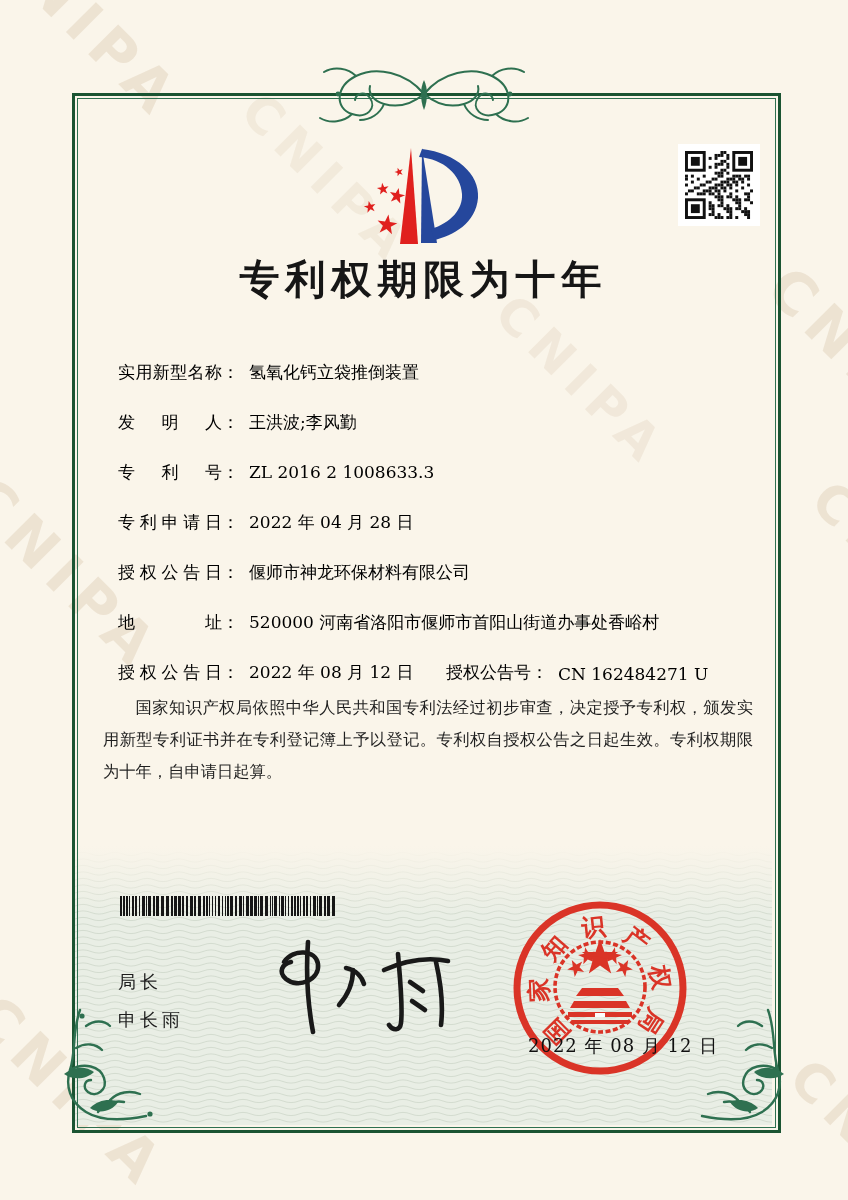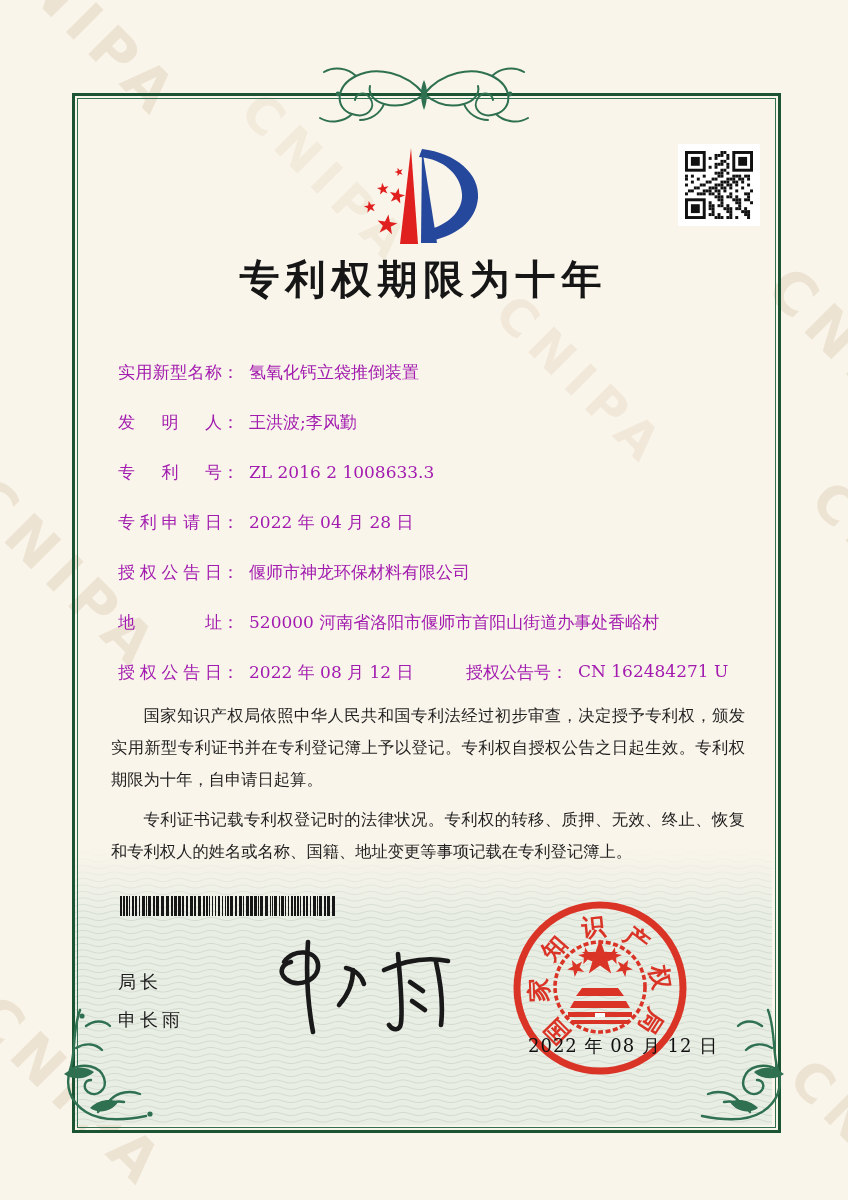--- a/index.html
+++ b/index.html
@@ -63,36 +63,36 @@
   .logo{position:absolute;z-index:3;left:356px;top:146px;width:134px;height:104px;}
   .qr{
     position:absolute;z-index:3;left:678px;top:144px;width:68px;height:68px;
     background:#fff;padding:7px;
   }
   .title{
     position:absolute;z-index:3;left:72px;top:252px;width:703px;
     text-align:center;font-size:40px;font-weight:bold;letter-spacing:6px;color:#161616;
   }
   
-  .fields{position:absolute;z-index:3;left:118px;top:347px;width:640px;font-size:17px;color:#a21caf;}
+  .fields{position:absolute;z-index:3;left:118px;top:347px;width:640px;font-size:17px;color:#000000;}
   .row{height:50px;display:flex;align-items:center;position:relative;}
   .row-label{
     display:inline-block;width:104px;
     text-align:justify;text-align-last:justify;
   }
   .row-colon{margin:0 2px 0 0;}
   .row-value{margin-left:8px;white-space:nowrap;}
-  .pair2{position:absolute;left:348px;display:flex;align-items:flex-start;}
+  .pair2{position:absolute;left:328px;display:flex;align-items:flex-end;}
   .pair2 .row-label{width:auto;text-align:left;text-align-last:auto;}
   
   .body-text{
     position:absolute;z-index:3;left:103px;top:692px;width:650px;
     font-size:16.3px;line-height:32px;text-align:justify;color:#1f1f1f;
   }
-  .body-text p{margin:8px;text-indent:2em;}
+  .body-text p{margin:0;text-indent:2em;}
   
   .barcode{position:absolute;z-index:4;left:120px;top:896px;height:20px;display:flex;}
   .bar{background:#161616;height:100%;flex:none;}
   .director{position:absolute;z-index:4;left:118px;top:970px;font-size:18px;letter-spacing:4px;color:#1c1c1c;}
   .director div{margin-bottom:14px;}
   .signature{position:absolute;z-index:4;left:250px;top:926px;width:212px;height:118px;}
   .seal{position:absolute;z-index:5;left:512px;top:900px;width:176px;height:176px;opacity:0.94;}
   .seal-ring-text{position:absolute;inset:0;transform:rotate(-6deg);}
   .seal-char{
     position:absolute;left:50%;top:50%;width:30px;height:30px;margin:-15px;
@@ -445,21 +445,20 @@
       <span class="pair2">
         <span class="row-label">授权公告号</span>
           <span class="row-colon">：</span>
           <span class="row-value">CN 162484271 U</span>
       </span>
     </div>
   </div>
 
   <div class="body-text">
     <p>国家知识产权局依照中华人民共和国专利法经过初步审查，决定授予专利权，颁发实用新型专利证书并在专利登记簿上予以登记。专利权自授权公告之日起生效。专利权期限为十年，自申请日起算。</p>
-    <p>专利证书记载专利权登记时的法律状况。专利权的转移、质押、无效、终止、恢复和专利权人的姓名或名称、国籍、地址变更等事项记载在专利登记簿上。</p>
   </div>
 
   <div class="barcode" id="barcode">
       <div class="bar" style="width: 2px; margin-right: 1px;"></div>
       <div class="bar" style="width: 2px; margin-right: 1px;"></div>
       <div class="bar" style="width: 2px; margin-right: 1px;"></div>
       <div class="bar" style="width: 1px; margin-right: 2px;"></div>
       <div class="bar" style="width: 2px; margin-right: 1px;"></div>
       <div class="bar" style="width: 2px; margin-right: 2px;"></div>
       <div class="bar" style="width: 1px; margin-right: 2px;"></div>

